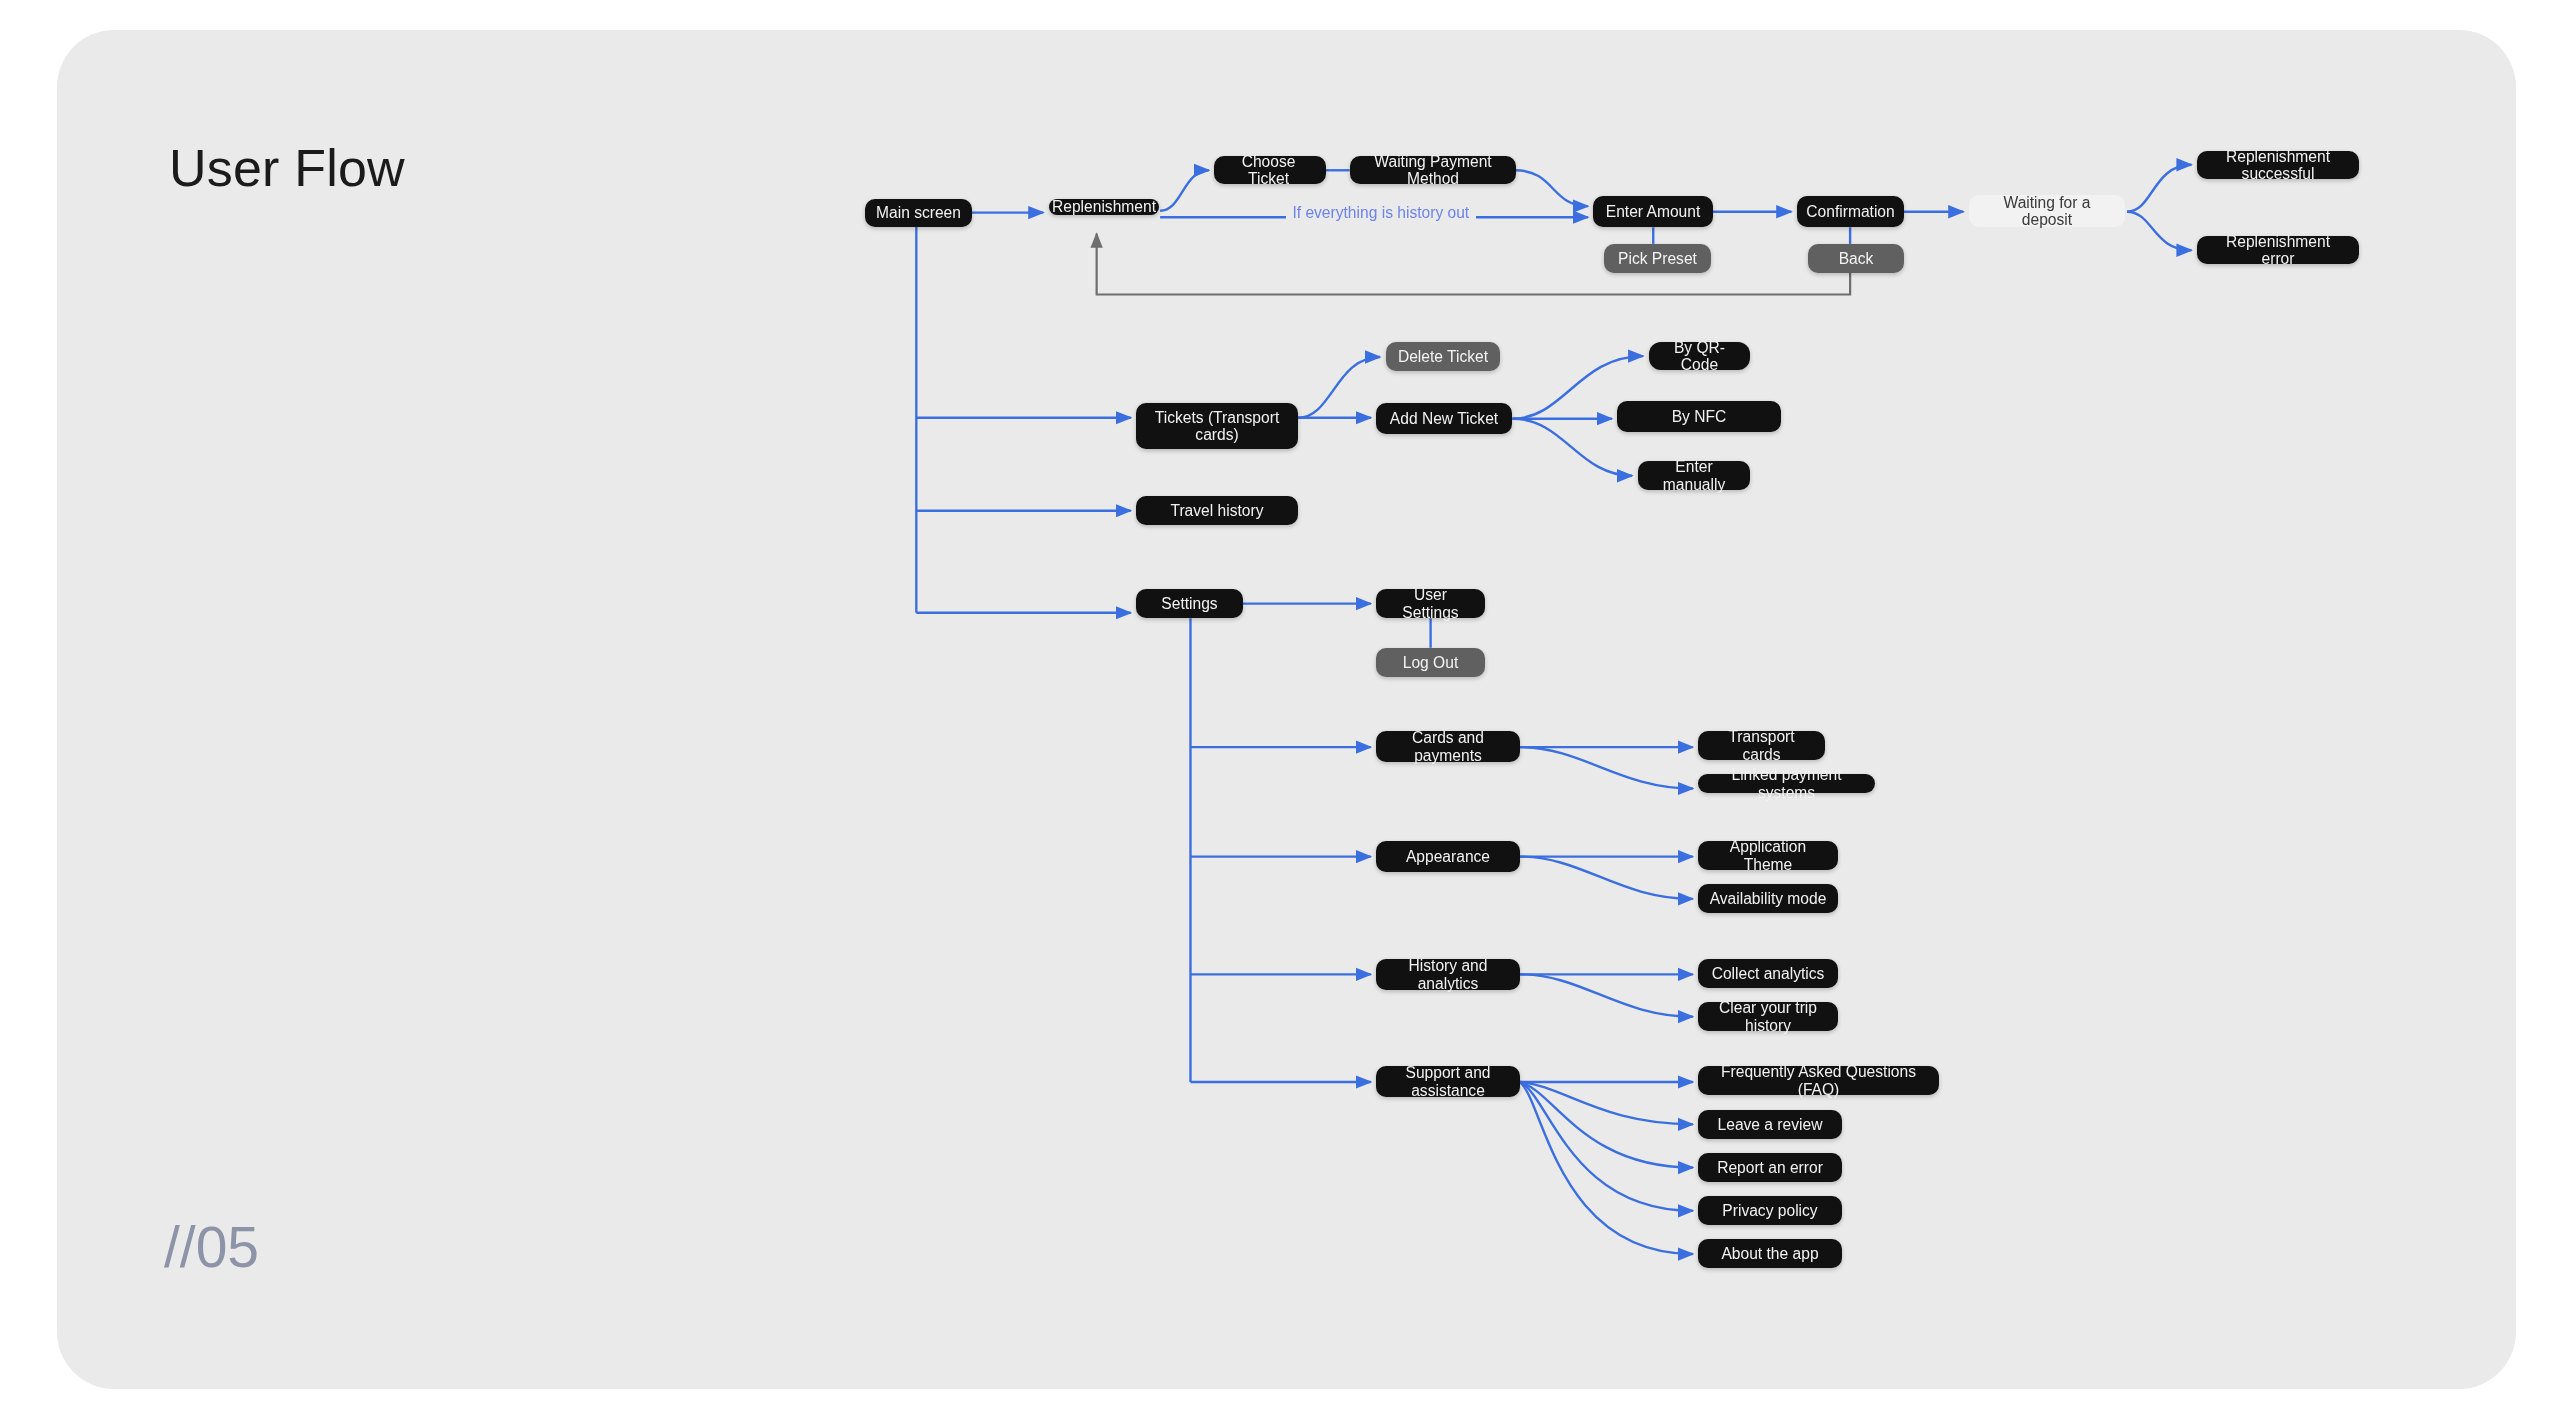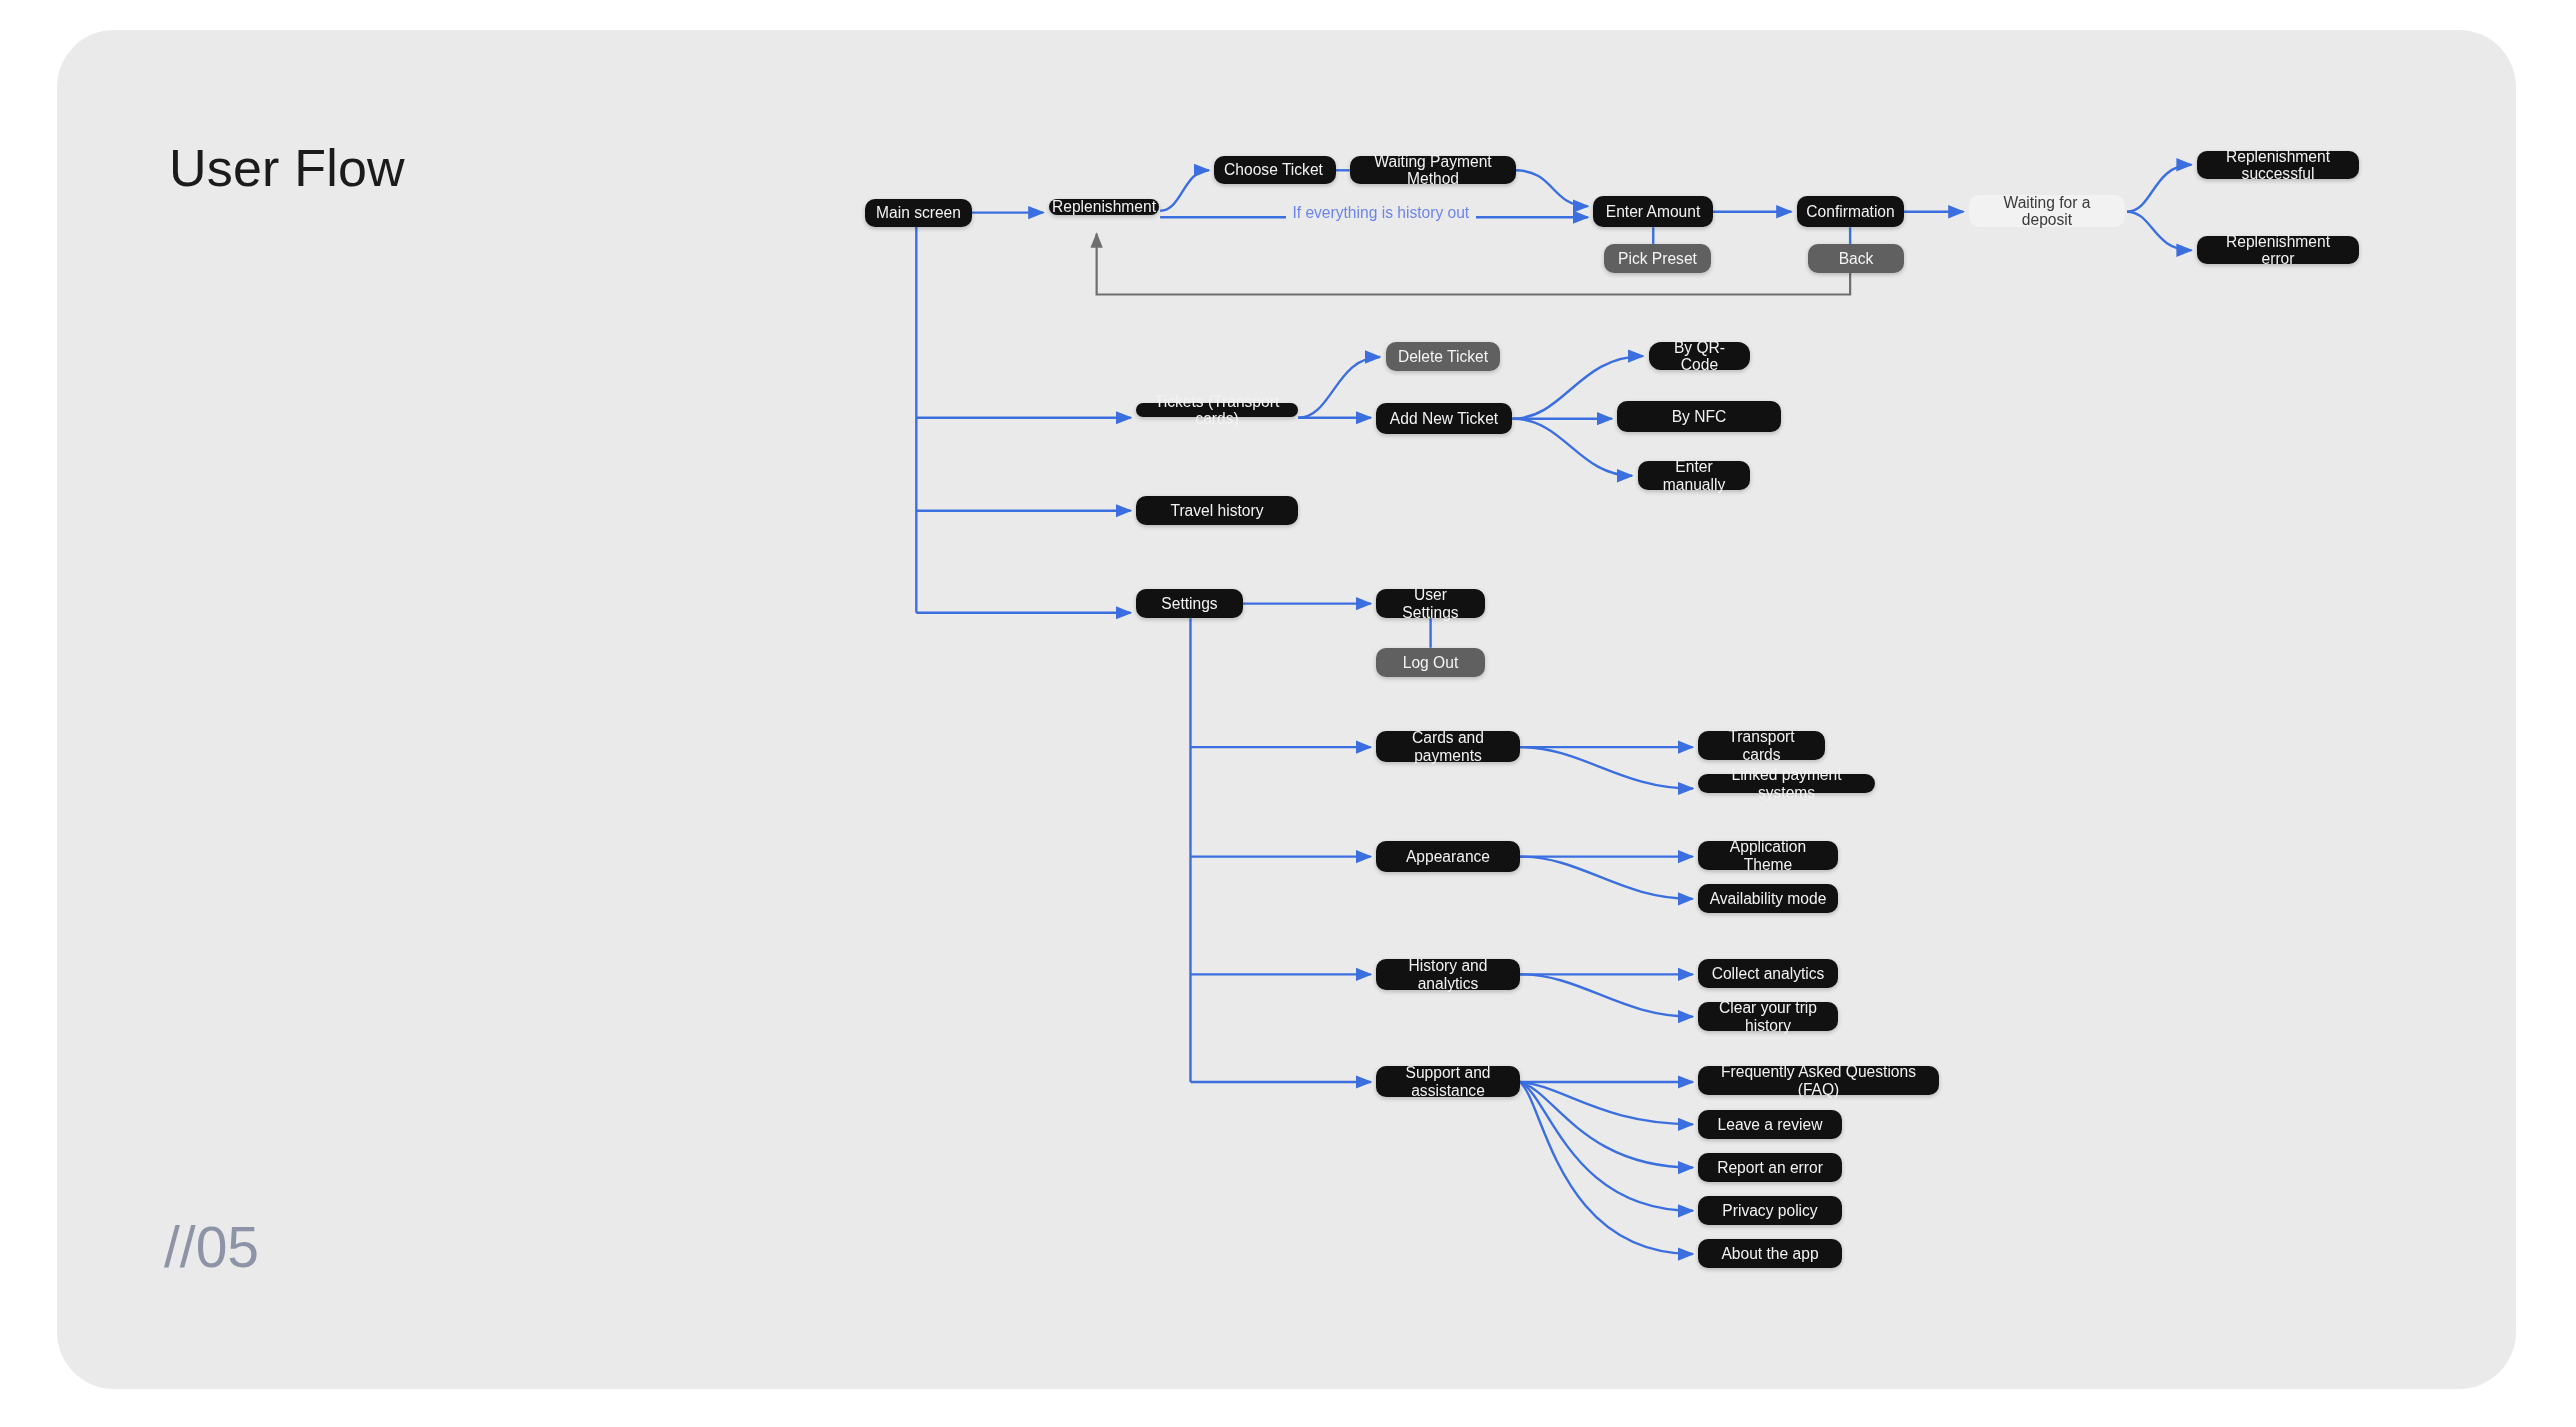--- a/index.html
+++ b/index.html
@@ -101,21 +101,21 @@
     </g>
   </svg>
 
   <div id="nodes">
       <div class="node n-dark" style="left: 865px; top: 199px; width: 107px; height: 28px;">
         <span>Main screen</span>
       </div>
       <div class="node n-dark" style="left: 1049px; top: 199px; width: 110px; height: 16px;">
         <span>Replenishment</span>
       </div>
-      <div class="node n-dark" style="left: 1214px; top: 156px; width: 122px; height: 28px; padding-left: 8px;">
+      <div class="node n-dark" style="left: 1214px; top: 156px; width: 112px; height: 28px; padding-left: 8px;">
         <span>Choose Ticket</span>
       </div>
       <div class="node n-dark" style="left: 1350px; top: 156px; width: 166px; height: 28px;">
         <span>Waiting Payment Method</span>
       </div>
       <div class="node n-dark" style="left: 1593px; top: 196px; width: 120px; height: 31px;">
         <span>Enter Amount</span>
       </div>
       <div class="node n-gray" style="left: 1604px; top: 244px; width: 107px; height: 28.5px;">
         <span>Pick Preset</span>
@@ -128,21 +128,21 @@
       </div>
       <div class="node n-light" style="left: 1969px; top: 195px; width: 156px; height: 32px;">
         <span>Waiting for a deposit</span>
       </div>
       <div class="node n-dark" style="left: 2197px; top: 151px; width: 162px; height: 28px;">
         <span>Replenishment successful</span>
       </div>
       <div class="node n-dark" style="left: 2197px; top: 236px; width: 162px; height: 28px;">
         <span>Replenishment error</span>
       </div>
-      <div class="node n-dark" style="left: 1136px; top: 403px; width: 162px; height: 14px;">
+      <div class="node n-dark" style="left: 1136px; top: 403px; width: 162px; height: 46px;">
         <span>Tickets (Transport cards)</span>
       </div>
       <div class="node n-gray" style="left: 1386px; top: 342px; width: 114px; height: 29px;">
         <span>Delete Ticket</span>
       </div>
       <div class="node n-dark" style="left: 1376px; top: 403px; width: 136px; height: 31px;">
         <span>Add New Ticket</span>
       </div>
       <div class="node n-dark" style="left: 1649px; top: 342px; width: 101px; height: 28px; border-radius: 12px;">
         <span>By QR-Code</span>

